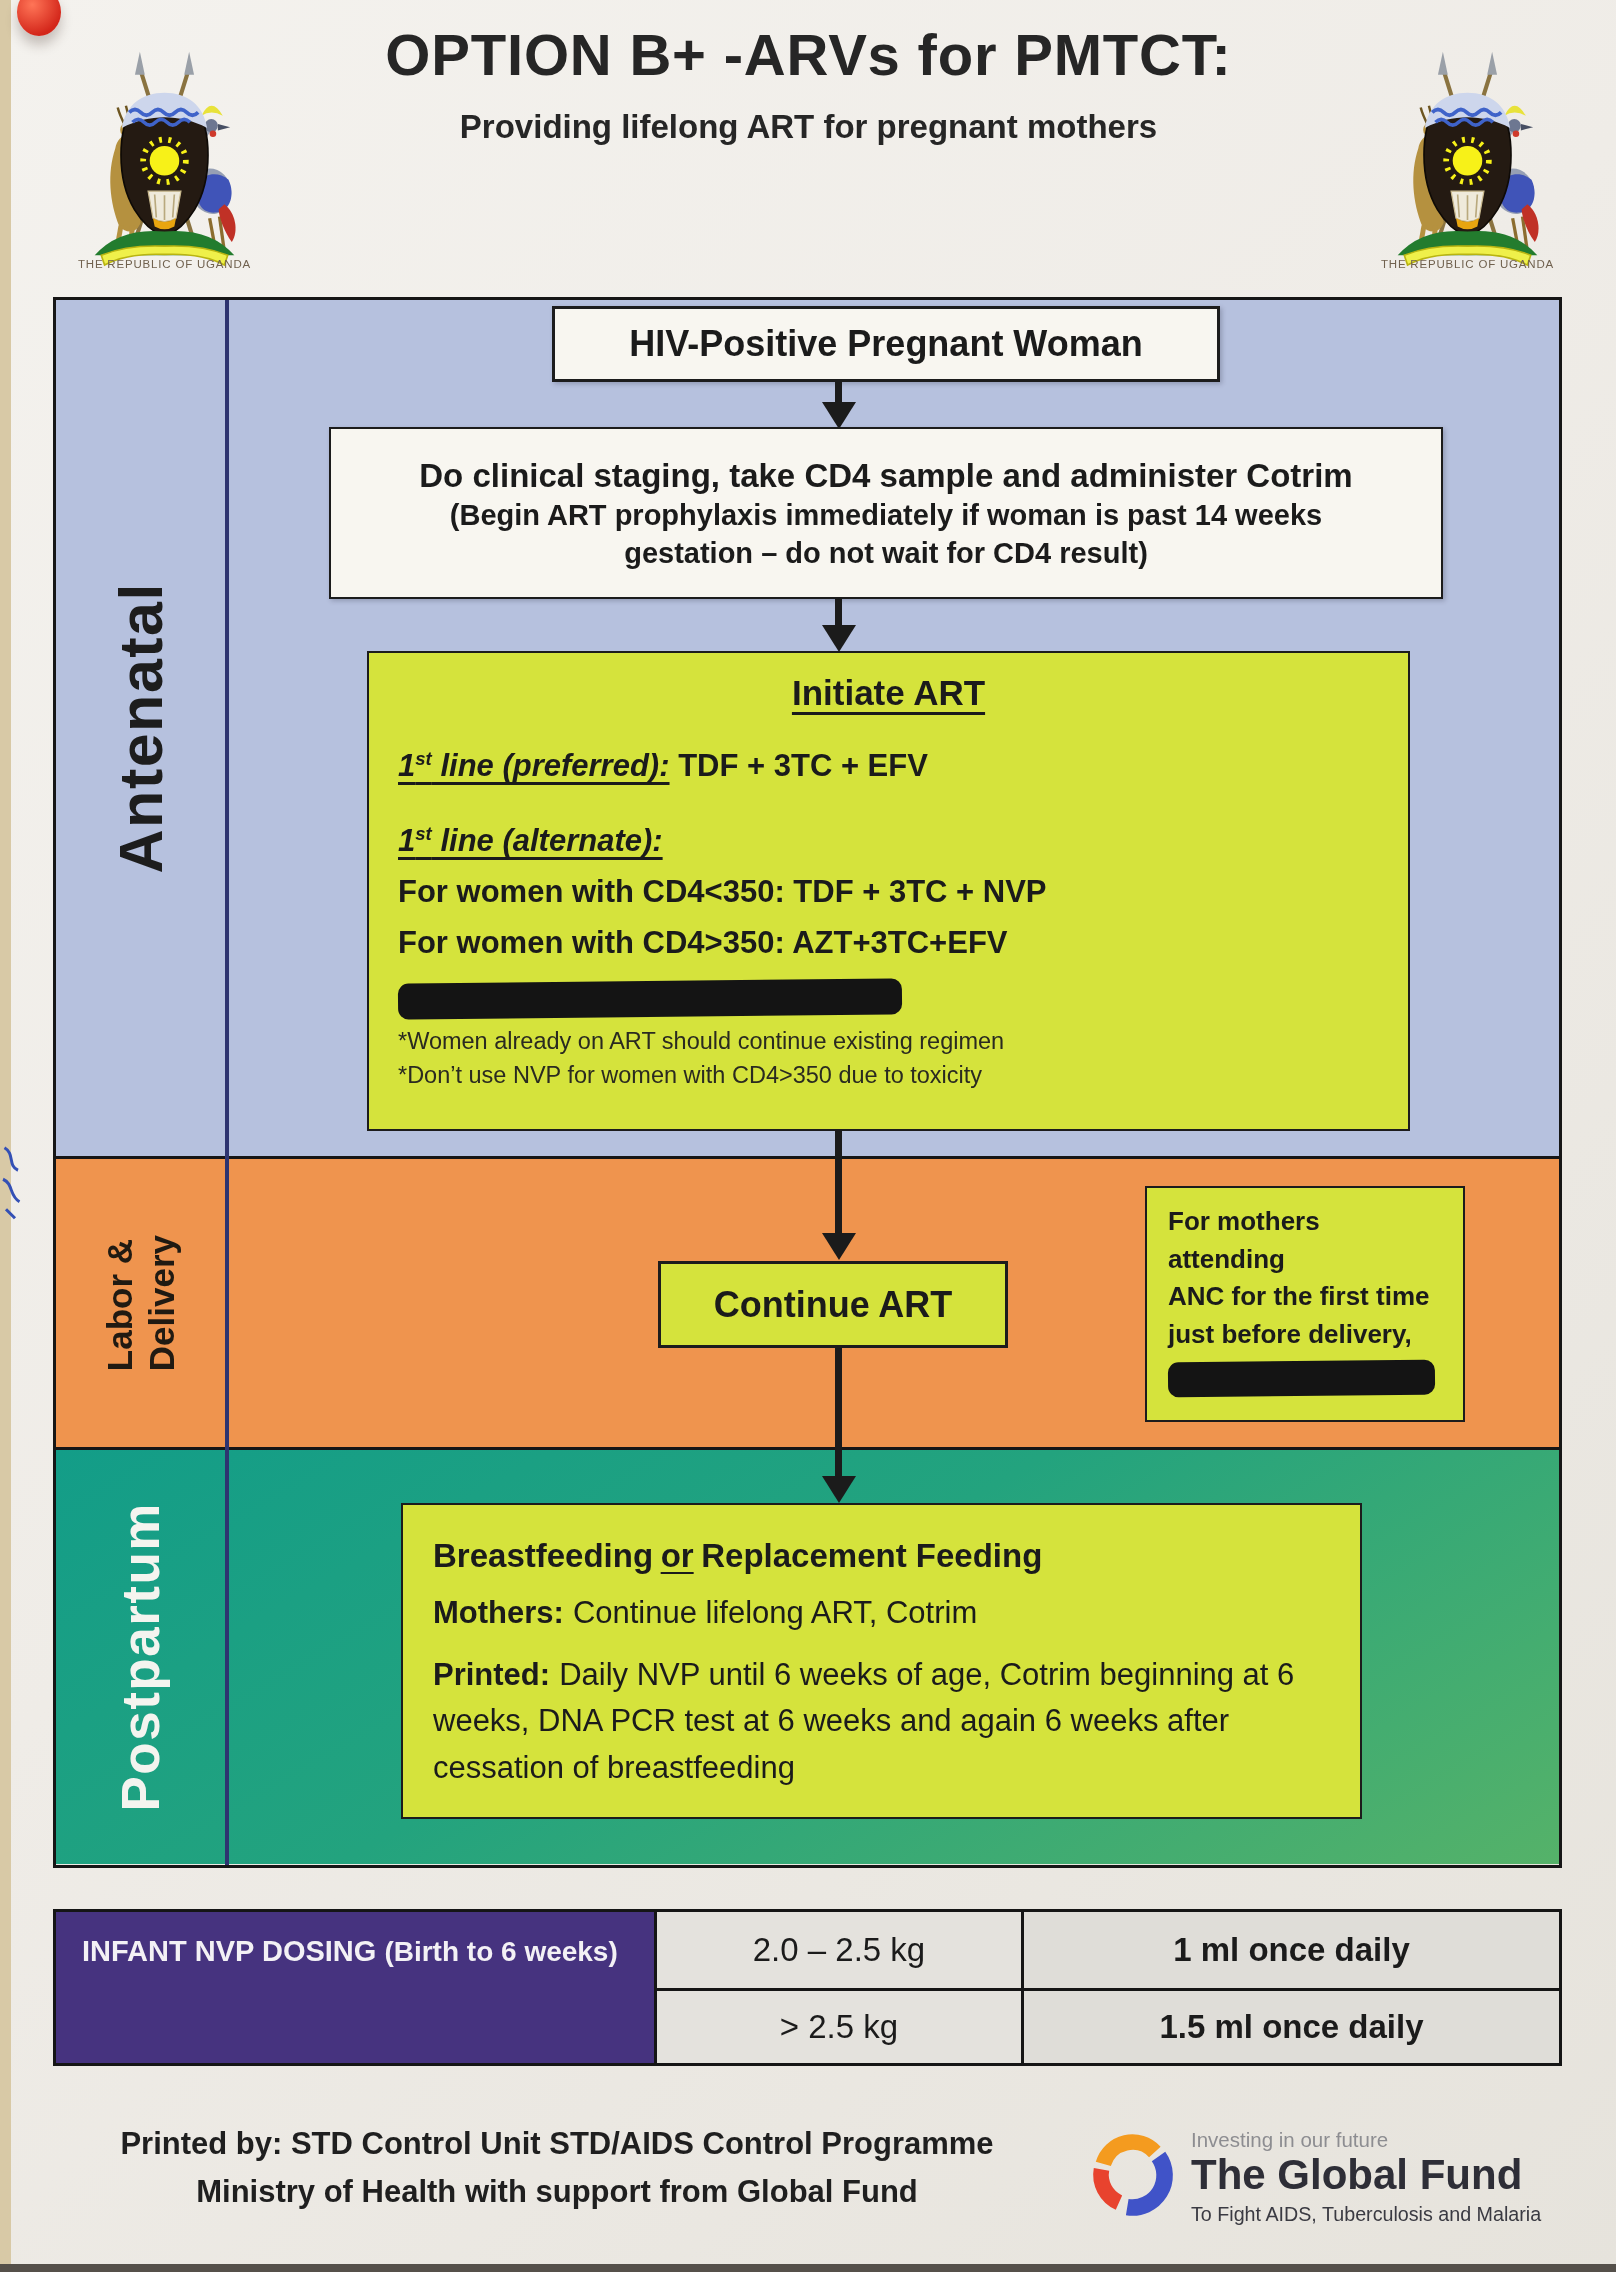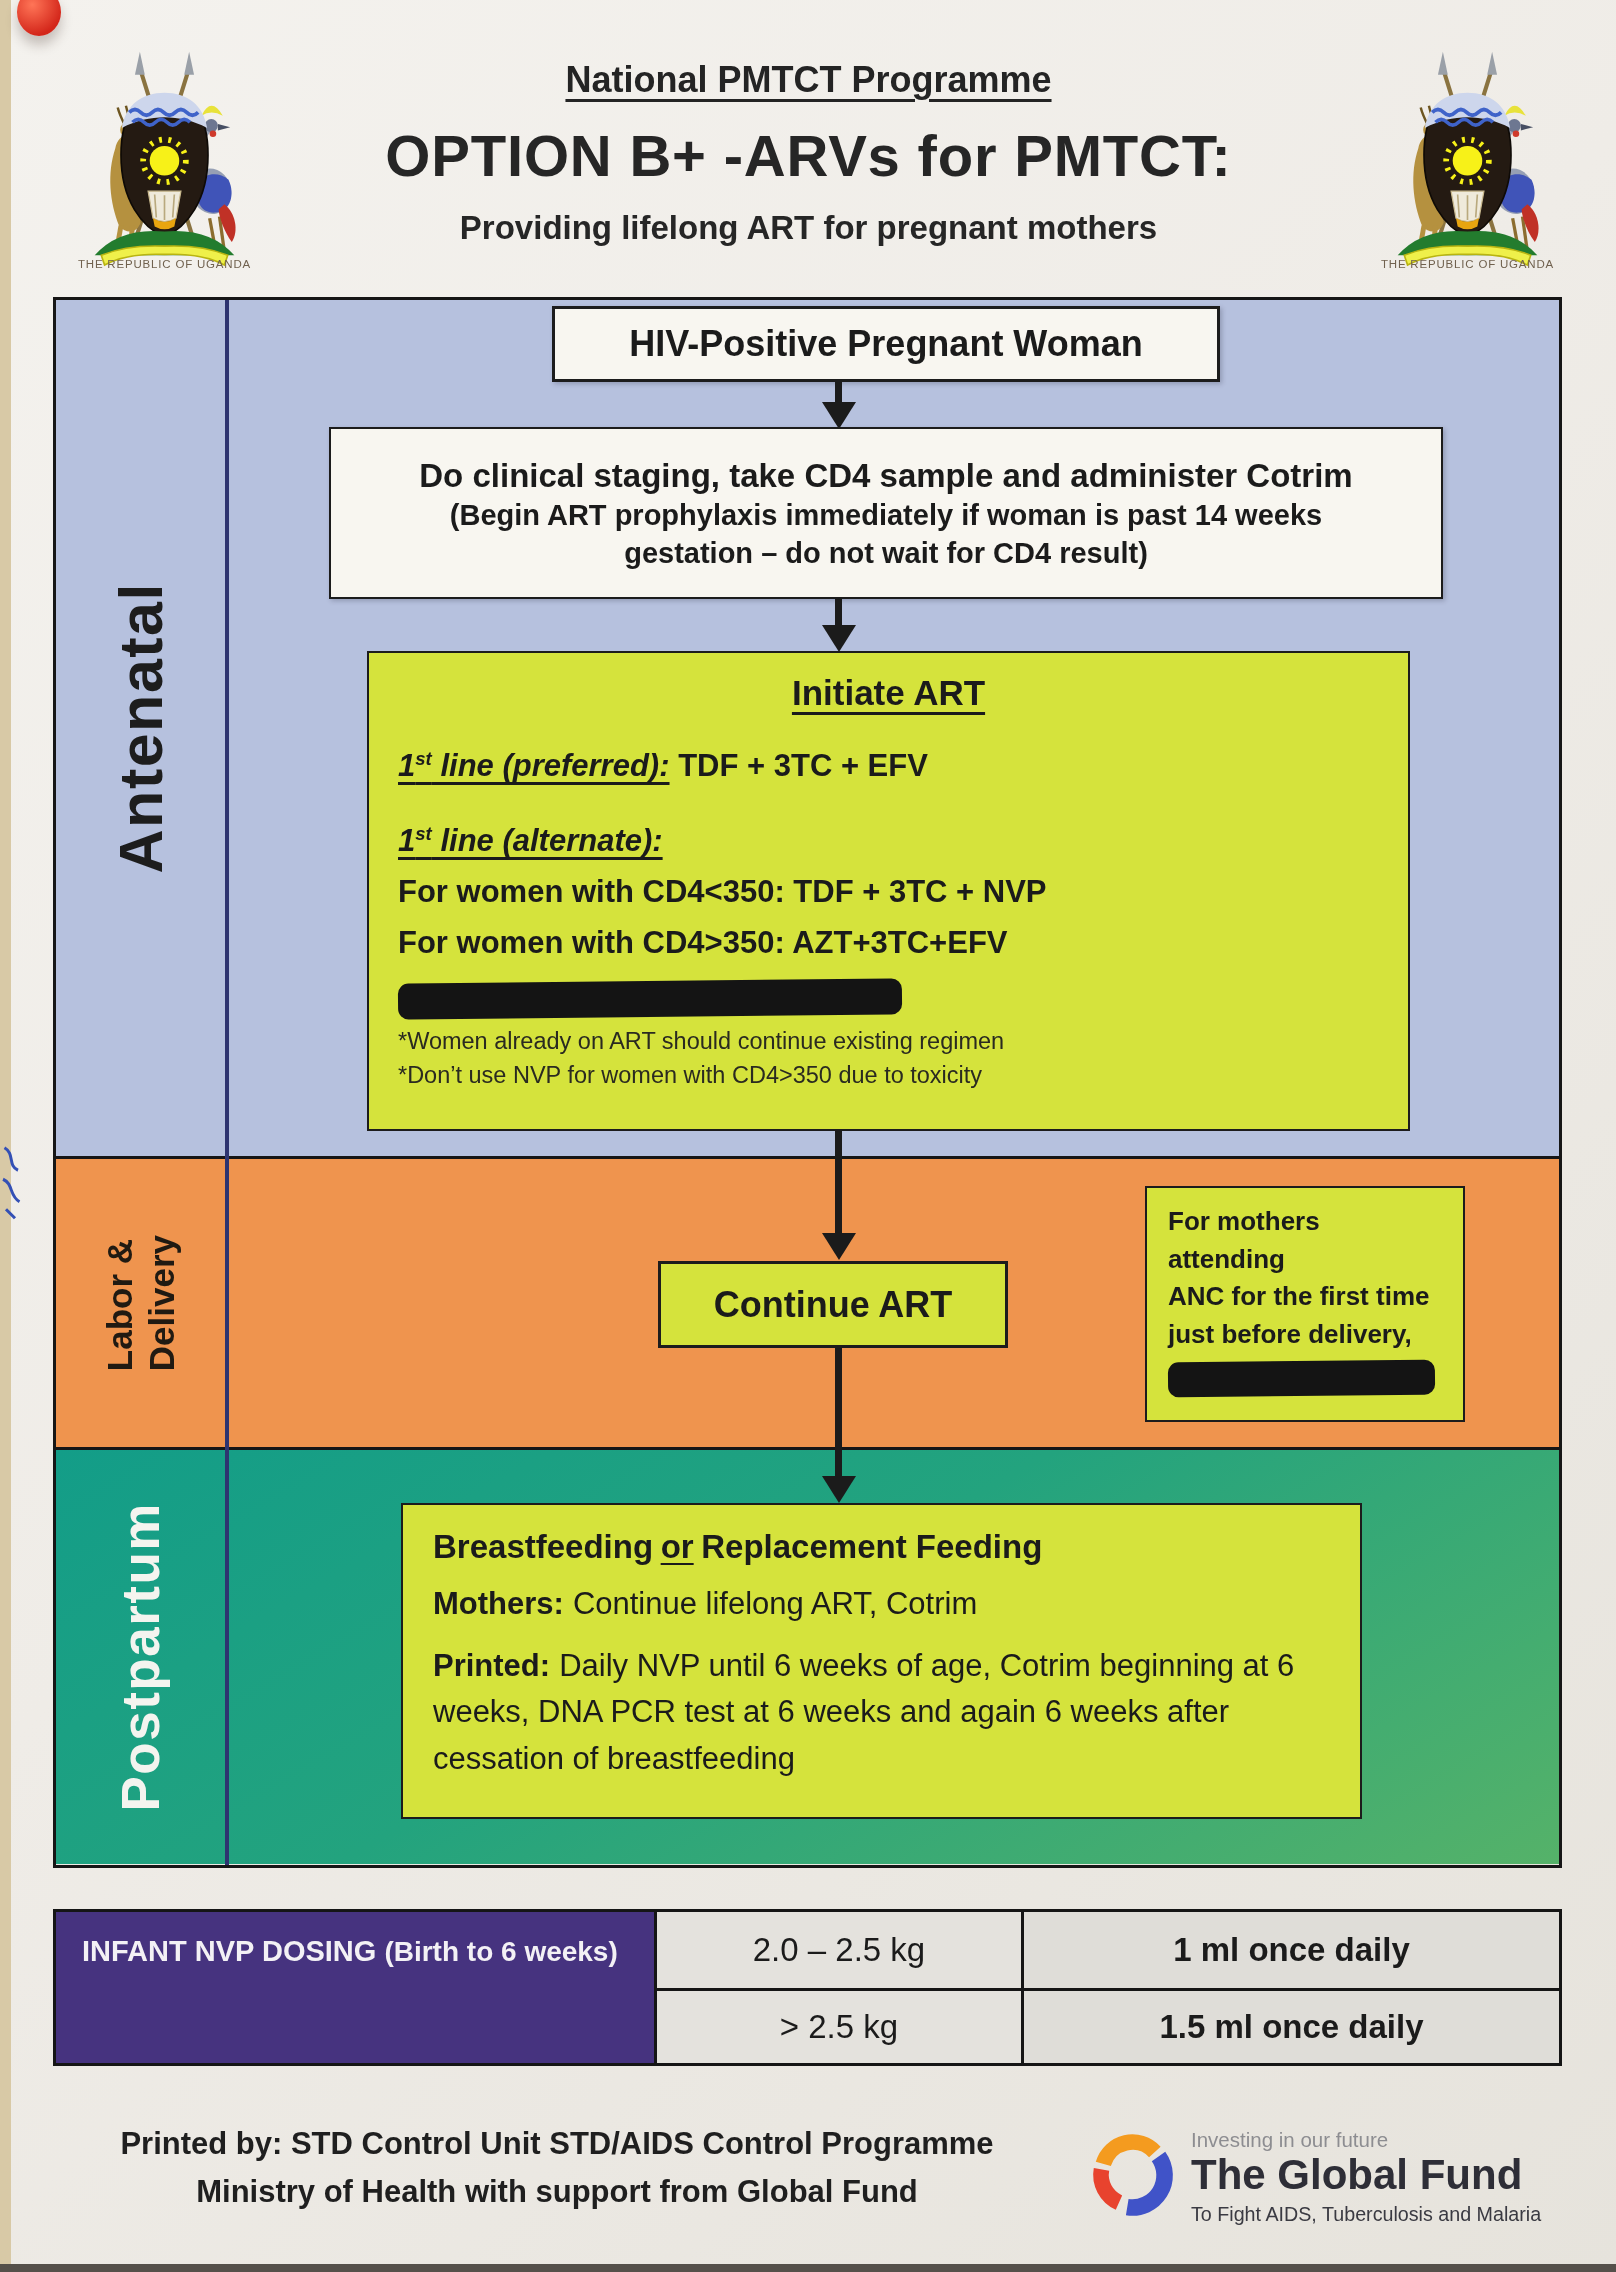--- a/index.html
+++ b/index.html
@@ -55,21 +55,21 @@
   .alt-line{margin-top:15px;font-size:31px;font-weight:bold;}
   .redact{background:#141414;border-radius:10.6px;transform:rotate(-.6deg);}
   .redact-init{width:504px;height:36px;margin-top:19.7px;}
   .fnote{margin-top:7.6px;font-size:23.5px;color:#2a2a20;}
   .fnote.first{margin-top:10.6px;}
 
   .continue-box{left:602px;top:961px;width:350px;height:87px;border-width:3px;display:flex;align-items:center;justify-content:center;font-size:36px;font-weight:bold;}
   .side-box{left:1089px;top:886px;width:320px;height:236px;padding:15px 21px;font-size:26px;font-weight:bold;line-height:1.45;}
   .redact-side{width:267px;height:35px;margin:7.6px 0 6px;}
 
-  .feeding-box{left:345px;top:1203px;width:961px;height:316px;padding:23px 30px;}
+  .feeding-box{left:345px;top:1203px;width:961px;height:316px;padding:32px 30px;}
   .feed-title{font-size:33px;font-weight:bold;}
   .u{text-decoration:underline;text-decoration-thickness:2.3px;text-underline-offset:4.5px;margin:0 7.6px;}
   .feed-line{margin-top:19.7px;font-size:31px;}
   .feed-par{margin-top:21px;font-size:31px;line-height:1.5;}
   .blab{font-weight:bold;margin-right:9px;}
 
   .arrow{position:absolute;width:35px;display:flex;flex-direction:column;align-items:center;z-index:3;}
   .arrow .shaft{width:6.8px;flex:1;background:#1b1b1b;}
   .arrow .head{width:0;height:0;border-left:17.4px solid transparent;border-right:17.4px solid transparent;border-top:27px solid #1b1b1b;}
 
@@ -133,21 +133,20 @@
       <circle cx="115" cy="135" r="26" fill="none" stroke="#f7f118" stroke-width="7" stroke-dasharray="3.5 8"></circle>
       <path d="M95,172 L135,172 L129,205 Q115,213 101,205 Z" fill="#efeadb" stroke="#caba8f" stroke-width="1.5"></path>
       <path d="M103,176 L105,204 M115,177 L115,207 M127,176 L125,204" stroke="#b9a97e" stroke-width="2"></path>
       <path d="M101,205 Q115,214 129,205 L127,215 Q115,222 103,215 Z" fill="#e8a50f"></path>
       <path d="M30,250 Q60,216 115,221 Q170,216 200,250 Z" fill="#237c2e"></path>
       <path d="M38,250 Q70,237 115,239 Q160,237 192,250 L188,262 Q160,247 115,249 Q70,247 42,262 Z" fill="#eff04a" stroke="#b9b411" stroke-width="2"></path>
       <text x="115" y="266" text-anchor="middle" font-size="14" letter-spacing="1" fill="#70614e">THE REPUBLIC OF UGANDA</text>
     </svg>
 
     <div class="titles">
-      <div class="programme">National PMTCT Programme</div>
       <div class="main-title">OPTION B+ -ARVs for PMTCT:</div>
       <div class="subtitle">Providing lifelong ART for pregnant mothers</div>
     </div>
 
     <svg class="emblem emblem-right" width="189" height="220" viewBox="0 0 230 268">
       <line x1="85" y1="22" x2="150" y2="230" stroke="#8a7340" stroke-width="5"></line>
       <line x1="145" y1="22" x2="80" y2="230" stroke="#8a7340" stroke-width="5"></line>
       <polygon points="79,30 85,2 91,30" fill="#9aa0a8"></polygon>
         <polygon points="139,30 145,2 151,30" fill="#9aa0a8"></polygon>
       <path d="M55,120 C45,150 48,185 60,215 C70,225 82,222 86,210 C80,180 82,150 92,128 C95,115 85,100 72,102 C62,104 57,110 55,120 Z" fill="#b5913f"></path>

